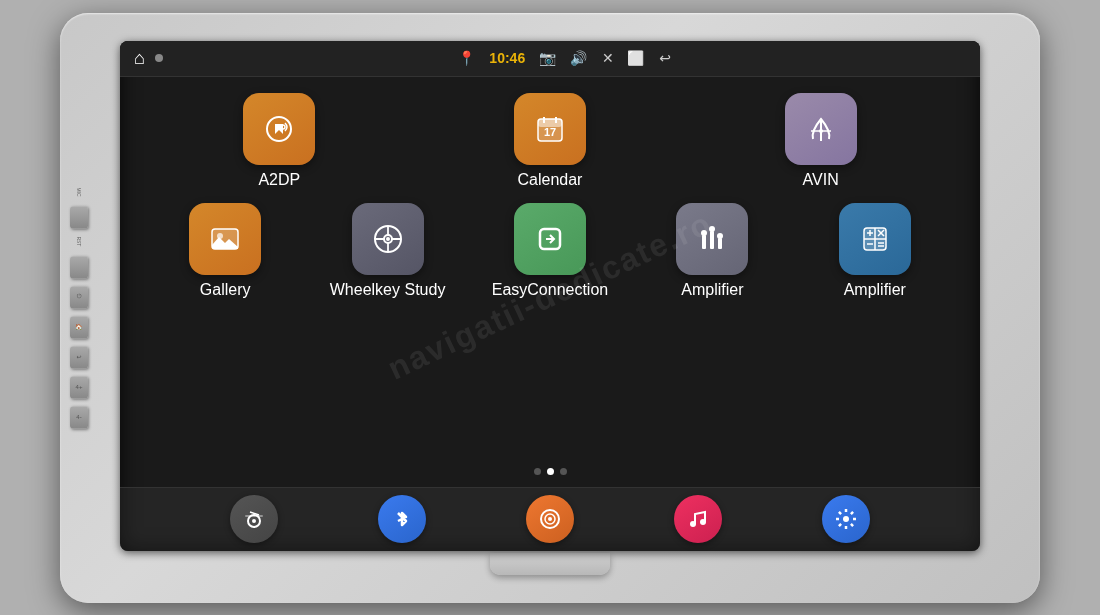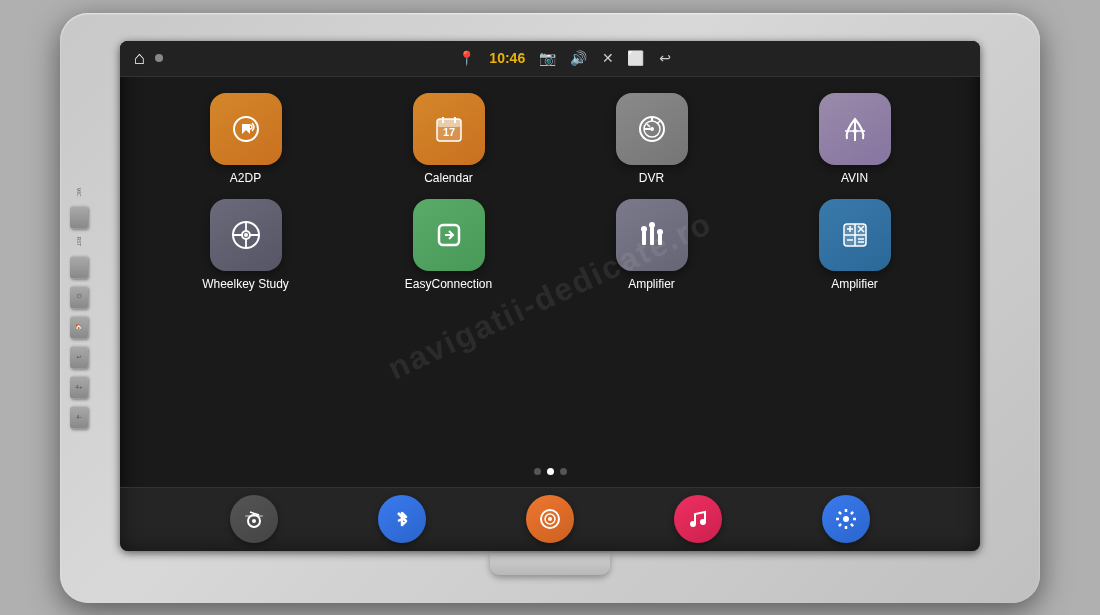--- a/index.html
+++ b/index.html
@@ -161,21 +161,21 @@
       border-radius: 16px;
       display: flex;
       align-items: center;
       justify-content: center;
       font-size: 28px;
       box-shadow: 0 3px 8px rgba(0,0,0,0.4);
     }
 
     .app-label {
       color: #fff;
-      font-size: 12px;
+      font-size: 16px;
       text-align: center;
     }
 
     
     .icon-a2dp { background: linear-gradient(145deg, #d4872a, #c97020); }
     .icon-calendar { background: linear-gradient(145deg, #d4872a, #c97020); }
     .icon-filebrowser { background: linear-gradient(145deg, #d4872a, #c97020); }
     .icon-dvr { background: linear-gradient(145deg, #8a8a8a, #757575); }
     .icon-avin { background: linear-gradient(145deg, #9a8aaa, #8575a0); }
     .icon-gallery { background: linear-gradient(145deg, #d4872a, #c97020); }
@@ -326,50 +326,46 @@
                 <rect x="6" y="8" width="24" height="8" rx="3" fill="white" fill-opacity="0.5"></rect>
                 <text x="18" y="25" text-anchor="middle" fill="white" font-size="11" font-weight="bold">17</text>
                 <line x1="12" y1="6" x2="12" y2="12" stroke="white" stroke-width="2"></line>
                 <line x1="24" y1="6" x2="24" y2="12" stroke="white" stroke-width="2"></line>
               </svg>
             </div>
             <span class="app-label">Calendar</span>
           </div>
 
 
-          <div class="app-item">
-            <div class="app-icon icon-dvr">
-              <svg class="svg-icon" viewBox="0 0 36 36">
-                <circle cx="18" cy="18" r="12" fill="none" stroke="white" stroke-width="2"></circle>
-                <circle cx="18" cy="18" r="8" fill="none" stroke="white" stroke-width="1.5"></circle>
-                <circle cx="18" cy="18" r="2" fill="white"></circle>
-                <line x1="18" y1="6" x2="18" y2="10" stroke="white" stroke-width="2"></line>
-                <line x1="26" y1="10" x2="23" y2="13" stroke="white" stroke-width="1.5"></line>
-                <path d="M10 18 L16 18" stroke="white" stroke-width="2"></path>
-                <path d="M13 13 L16 16" stroke="white" stroke-width="1.5"></path>
-              </svg>
-            </div>
-            <span class="app-label">DVR</span>
-          </div>
 
           <div class="app-item">
             <div class="app-icon icon-avin">
               <svg class="svg-icon" viewBox="0 0 36 36">
                 <path d="M10 28 Q8 20 18 8 Q28 20 26 28" fill="none" stroke="white" stroke-width="2"></path>
                 <line x1="18" y1="8" x2="18" y2="30" stroke="white" stroke-width="2"></line>
                 <line x1="8" y1="20" x2="28" y2="20" stroke="white" stroke-width="1.5"></line>
                 <circle cx="18" cy="20" r="2" fill="white"></circle>
               </svg>
             </div>
             <span class="app-label">AVIN</span>
           </div>
         </div>
 
         <div class="app-row">
 
+          <div class="app-item">
+            <div class="app-icon icon-gallery">
+              <svg class="svg-icon" viewBox="0 0 36 36">
+                <rect x="5" y="8" width="26" height="20" rx="3" fill="white" fill-opacity="0.2" stroke="white" stroke-width="1.5"></rect>
+                <circle cx="13" cy="15" r="3" fill="white" fill-opacity="0.7"></circle>
+                <path d="M5 24 L12 16 L18 22 L22 18 L31 26 L31 28 Q31 28 29 28 L7 28 Q5 28 5 26 Z" fill="white"></path>
+              </svg>
+            </div>
+            <span class="app-label">Gallery</span>
+          </div>
 
           <div class="app-item">
             <div class="app-icon icon-wheelkey">
               <svg class="svg-icon" viewBox="0 0 36 36">
                 <circle cx="18" cy="18" r="13" fill="none" stroke="white" stroke-width="2"></circle>
                 <circle cx="18" cy="18" r="4" fill="none" stroke="white" stroke-width="2"></circle>
                 <circle cx="18" cy="18" r="2" fill="white"></circle>
                 <line x1="18" y1="5" x2="18" y2="14" stroke="white" stroke-width="1.8"></line>
                 <line x1="18" y1="22" x2="18" y2="31" stroke="white" stroke-width="1.8"></line>
                 <line x1="5" y1="18" x2="14" y2="18" stroke="white" stroke-width="1.8"></line>

